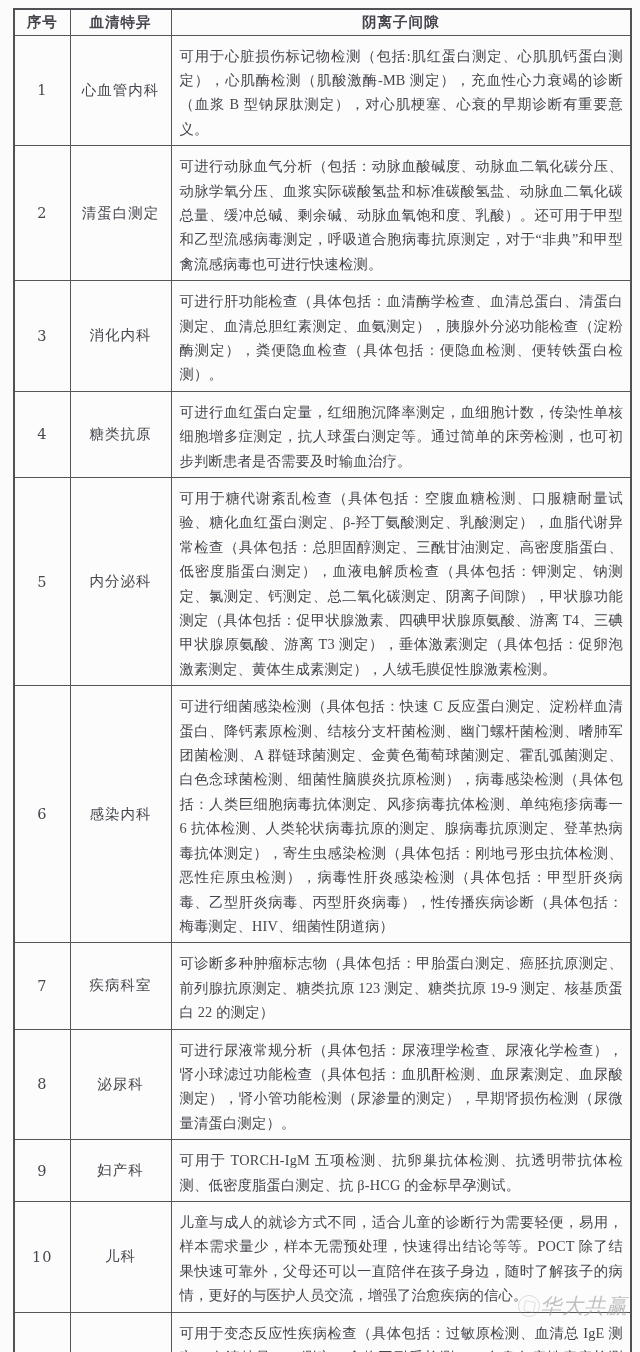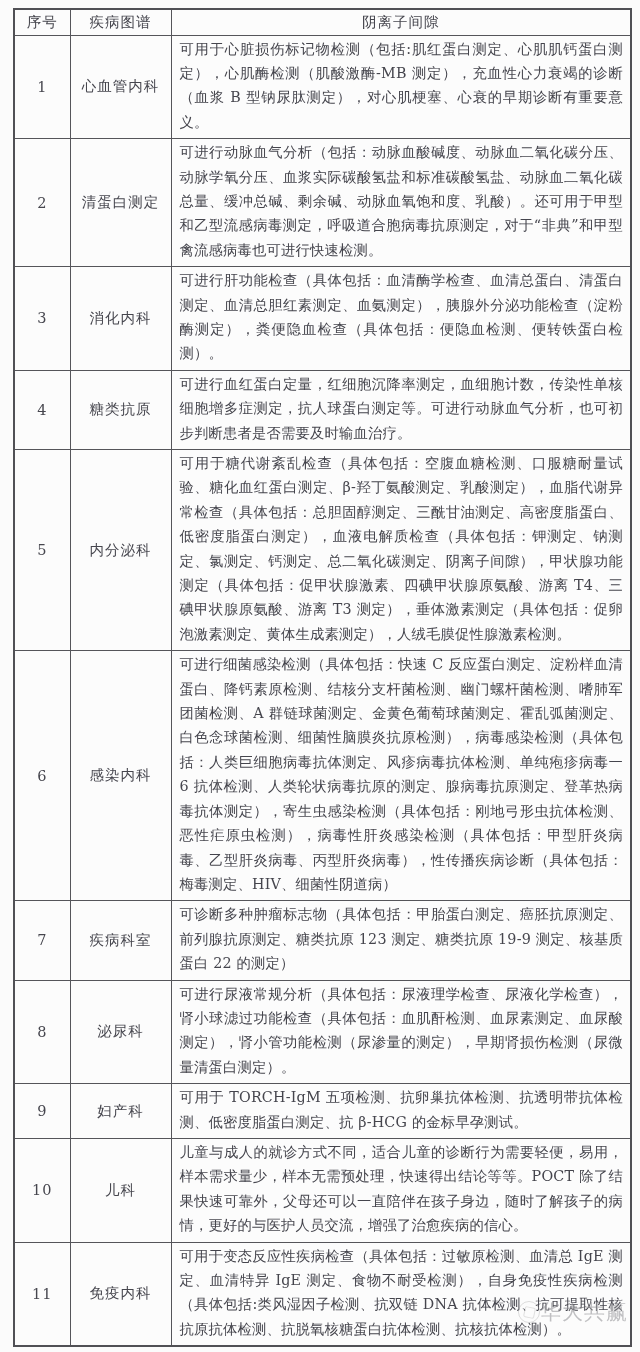--- a/index.html
+++ b/index.html
@@ -23,54 +23,56 @@
     border-collapse: collapse;
     width: 100%;
     background: #fcfcfc;
     table-layout: fixed;
   }
   table.poct, table.poct th, table.poct td {
     border: 1px solid #55555a;
   }
   table.poct { border: 2px solid #505055; }
   th {
-    font-weight: normal;
+    font-weight: bold;
     font-size: 14.5px;
     height: 26px;
     text-align: center;
     color: #45454d;
     letter-spacing: 1px;
   }
   td.no-cell, td.dept-cell {
     text-align: center;
     font-size: 14.5px;
     vertical-align: middle;
     letter-spacing: 1px;
     color: #46464e;
   }
   td.desc-cell {
     font-size: 14.3px;
     line-height: 24.4px;
-    padding: 1px 7px 4px 8px;
+    padding: 8px 7px 4px 8px;
     text-align: justify;
     vertical-align: middle;
     color: #45454d;
     letter-spacing: 0.2px;
+    font-family: Liberation Serif, serif;
   }
   col.c1 { width: 56px; }
   col.c2 { width: 101px; }
   col.c3 { width: 460px; }
   .watermark {
     position: absolute;
     right: 12px;
-    bottom: 26px;
+    bottom: 32px;
     display: flex;
     align-items: center;
     opacity: 0.55;
     pointer-events: none;
+    font-style: italic;
   }
   .watermark .wm-badge {
     width: 22px;
     height: 22px;
     border: 1.5px solid #9a9a9a;
     border-radius: 50%;
     position: relative;
     opacity: 0.6;
   }
   .watermark .wm-badge::after {
@@ -96,21 +98,21 @@
 <div class="page">
   <table class="poct">
     <colgroup>
       <col class="c1">
         <col class="c2">
         <col class="c3">
     </colgroup>
     <thead>
       <tr>
         <th>序号</th>
-        <th>疾病图谱</th>
+        <th>血清特异</th>
         <th>阴离子间隙</th>
       </tr>
     </thead>
     <tbody>
         <tr>
           <td class="no-cell">1</td>
           <td class="dept-cell">心血管内科</td>
           <td class="desc-cell">可用于心脏损伤标记物检测（包括:肌红蛋白测定、心肌肌钙蛋白测定），心肌酶检测（肌酸激酶-MB 测定），充血性心力衰竭的诊断（血浆 B 型钠尿肽测定），对心肌梗塞、心衰的早期诊断有重要意义。</td>
         </tr>
         <tr>
@@ -119,21 +121,21 @@
           <td class="desc-cell">可进行动脉血气分析（包括：动脉血酸碱度、动脉血二氧化碳分压、动脉学氧分压、血浆实际碳酸氢盐和标准碳酸氢盐、动脉血二氧化碳总量、缓冲总碱、剩余碱、动脉血氧饱和度、乳酸）。还可用于甲型和乙型流感病毒测定，呼吸道合胞病毒抗原测定，对于“非典”和甲型禽流感病毒也可进行快速检测。</td>
         </tr>
         <tr>
           <td class="no-cell">3</td>
           <td class="dept-cell">消化内科</td>
           <td class="desc-cell">可进行肝功能检查（具体包括：血清酶学检查、血清总蛋白、清蛋白测定、血清总胆红素测定、血氨测定），胰腺外分泌功能检查（淀粉酶测定），粪便隐血检查（具体包括：便隐血检测、便转铁蛋白检测）。</td>
         </tr>
         <tr>
           <td class="no-cell">4</td>
           <td class="dept-cell">糖类抗原</td>
-          <td class="desc-cell">可进行血红蛋白定量，红细胞沉降率测定，血细胞计数，传染性单核细胞增多症测定，抗人球蛋白测定等。可进行动脉血气分析，也可初步判断患者是否需要及时输血治疗。</td>
+          <td class="desc-cell">可进行血红蛋白定量，红细胞沉降率测定，血细胞计数，传染性单核细胞增多症测定，抗人球蛋白测定等。通过简单的床旁检测，也可初步判断患者是否需要及时输血治疗。</td>
         </tr>
         <tr>
           <td class="no-cell">5</td>
           <td class="dept-cell">内分泌科</td>
           <td class="desc-cell">可用于糖代谢紊乱检查（具体包括：空腹血糖检测、口服糖耐量试验、糖化血红蛋白测定、β-羟丁氨酸测定、乳酸测定），血脂代谢异常检查（具体包括：总胆固醇测定、三酰甘油测定、高密度脂蛋白、低密度脂蛋白测定），血液电解质检查（具体包括：钾测定、钠测定、氯测定、钙测定、总二氧化碳测定、阴离子间隙），甲状腺功能测定（具体包括：促甲状腺激素、四碘甲状腺原氨酸、游离 T4、三碘甲状腺原氨酸、游离 T3 测定），垂体激素测定（具体包括：促卵泡激素测定、黄体生成素测定），人绒毛膜促性腺激素检测。</td>
         </tr>
         <tr>
           <td class="no-cell">6</td>
           <td class="dept-cell">感染内科</td>
           <td class="desc-cell">可进行细菌感染检测（具体包括：快速 C  反应蛋白测定、淀粉样血清蛋白、降钙素原检测、结核分支杆菌检测、幽门螺杆菌检测、嗜肺军团菌检测、A  群链球菌测定、金黄色葡萄球菌测定、霍乱弧菌测定、白色念球菌检测、细菌性脑膜炎抗原检测），病毒感染检测（具体包括：人类巨细胞病毒抗体测定、风疹病毒抗体检测、单纯疱疹病毒一 6 抗体检测、人类轮状病毒抗原的测定、腺病毒抗原测定、登革热病毒抗体测定），寄生虫感染检测（具体包括：刚地弓形虫抗体检测、恶性疟原虫检测），病毒性肝炎感染检测（具体包括：甲型肝炎病毒、乙型肝炎病毒、丙型肝炎病毒），性传播疾病诊断（具体包括：梅毒测定、HIV、细菌性阴道病）</td>

